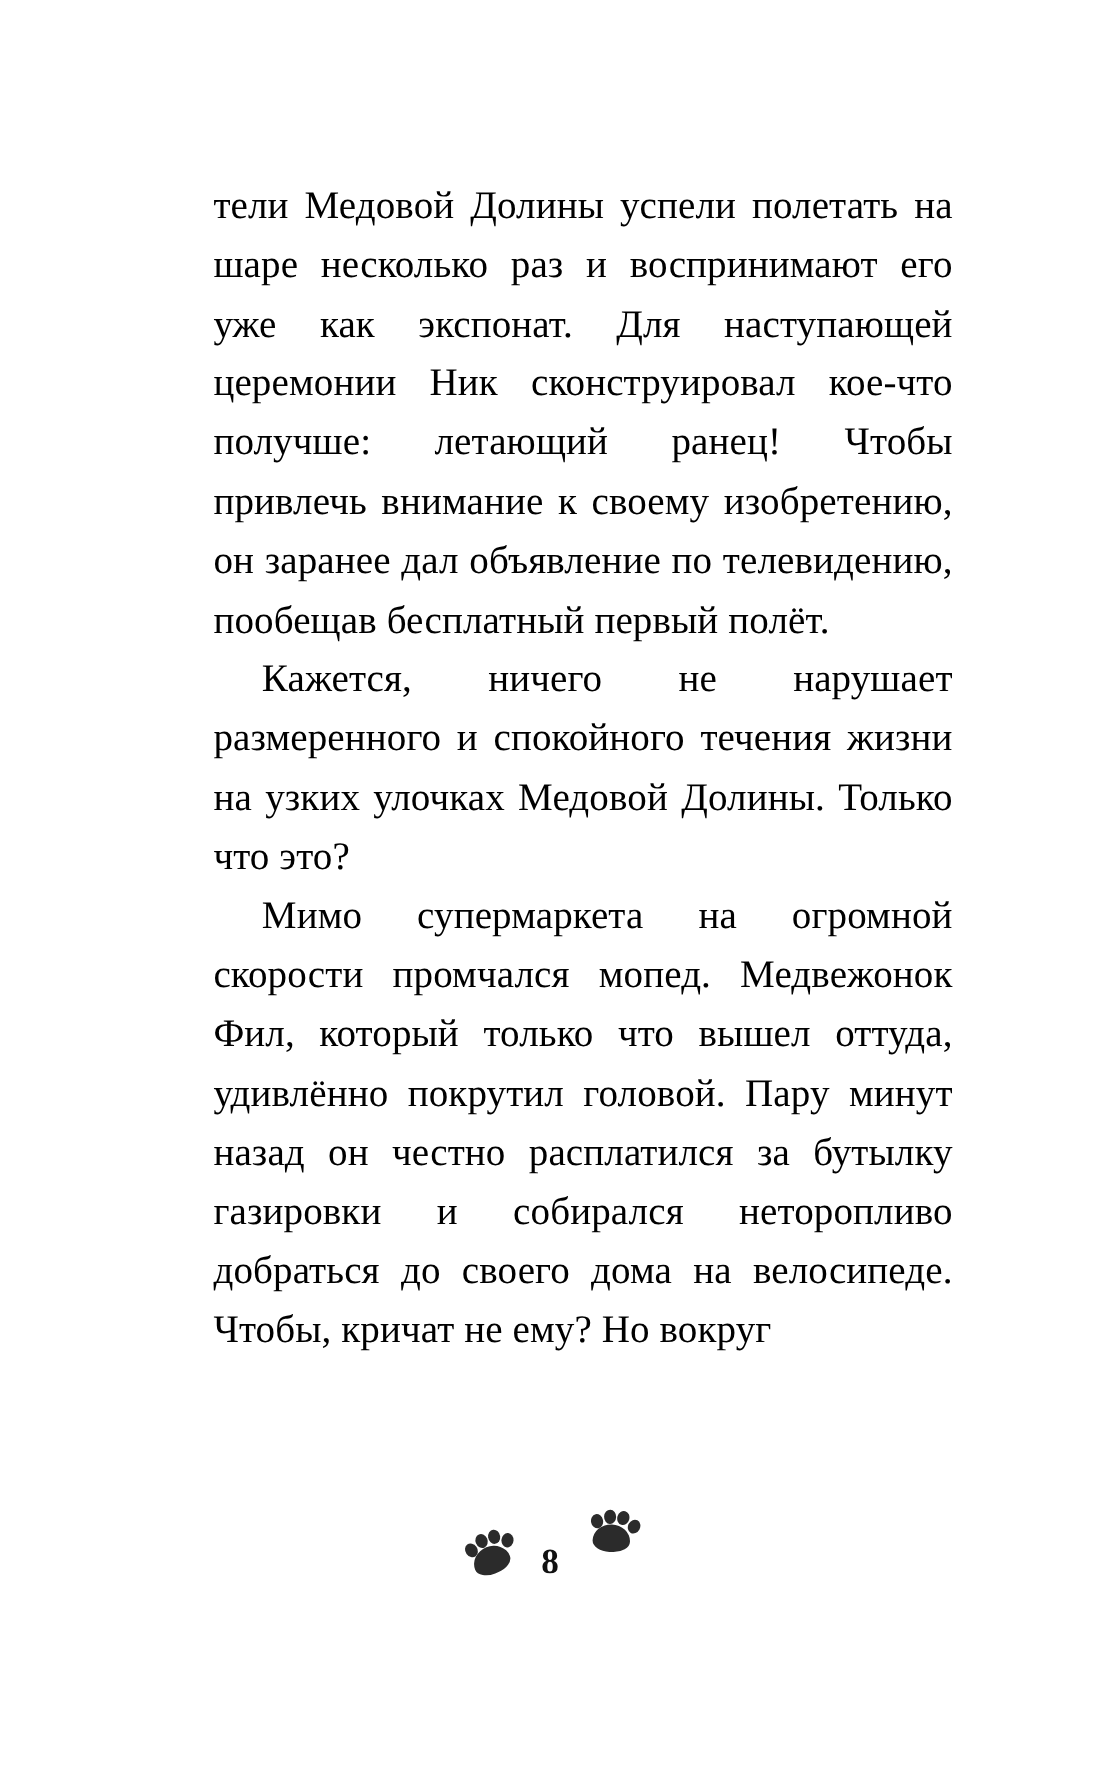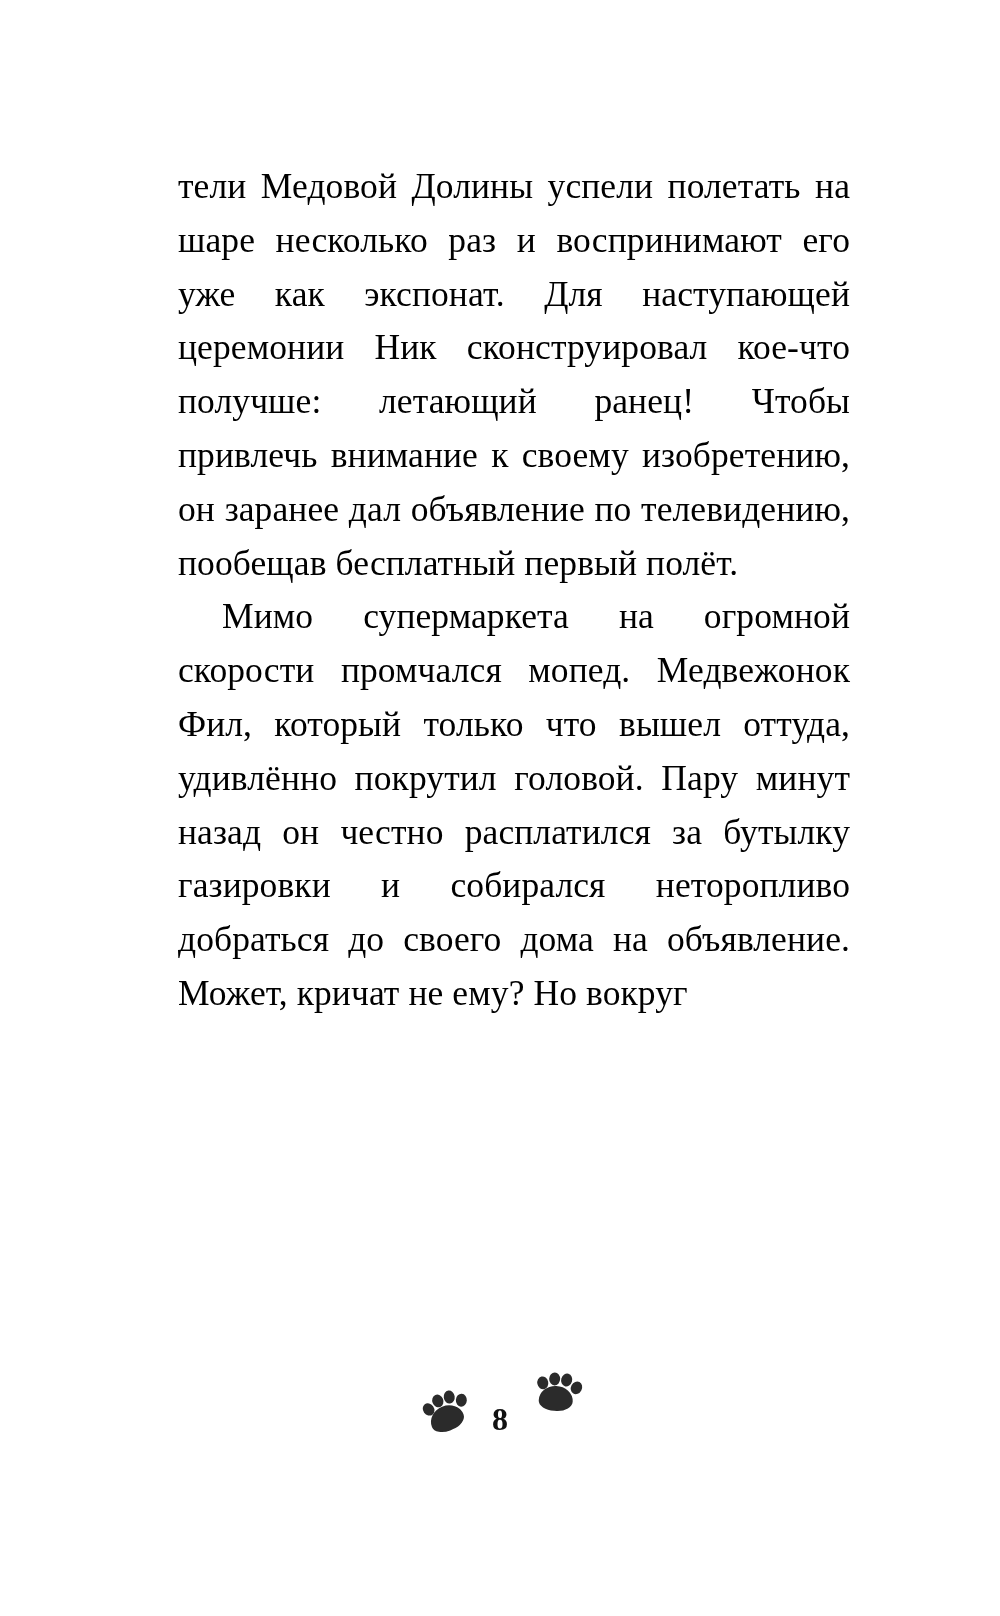--- a/index.html
+++ b/index.html
@@ -18,21 +18,21 @@
   .page {
     position: absolute;
     left: 0;
     top: 0;
     width: 1000px;
     height: 1616px;
     box-sizing: border-box;
   }
   .text-block {
     position: absolute;
-    left: 178px;
+    left: 194px;
     top: 160px;
     width: 672px;
   }
   .para {
     margin: 0;
     font-size: 35.5px;
     line-height: 53.8px;
     text-align: justify;
     text-justify: inter-word;
     hyphens: manual;
@@ -99,21 +99,22 @@
   .paw-left { transform: rotate(-14deg) translateY(10px); }
   .paw-right { transform: rotate(10deg) translateY(-10px); }
 </style>
 </head>
 <body>
 
 <div class="page">
 
   <div class="text-block">
     <p class="para last-line-left">тели Медовой Долины успели полетать на шаре несколько раз и воспринимают его уже как экспонат. Для наступающей церемонии Ник сконструировал кое-что получше: летающий ранец! Чтобы привлечь внимание к своему изобретению, он заранее дал объявление по телевидению, пообещав бесплатный первый полёт.</p>
-    <p class="para indent last-line-left">Мимо супермаркета на огромной скорости промчался мопед. Медвежонок Фил, который только что вышел оттуда, удивлённо покрутил головой. Пару минут назад он честно расплатился за бутылку газировки и собирался неторопливо добраться до своего дома на объявление. Может, кричат не ему? Но вокруг</p>
+    <p class="para indent last-line-left">Кажется, ничего не нарушает размеренного и спокойного течения жизни на узких улочках Медовой Долины. Только что это?</p>
+    <p class="para indent last-line-left">Мимо супермаркета на огромной скорости промчался мопед. Медвежонок Фил, который только что вышел оттуда, удивлённо покрутил головой. Пару минут назад он честно расплатился за бутылку газировки и собирался неторопливо добраться до своего дома на велосипеде. Чтобы, кричат не ему? Но вокруг</p>
   </div>
 
   <div class="footer">
     <div class="footer-inner">
       <span class="paw paw-left">
         <span class="toe t1"></span>
         <span class="toe t2"></span>
         <span class="toe t3"></span>
         <span class="toe t4"></span>
         <span class="pad"></span>

